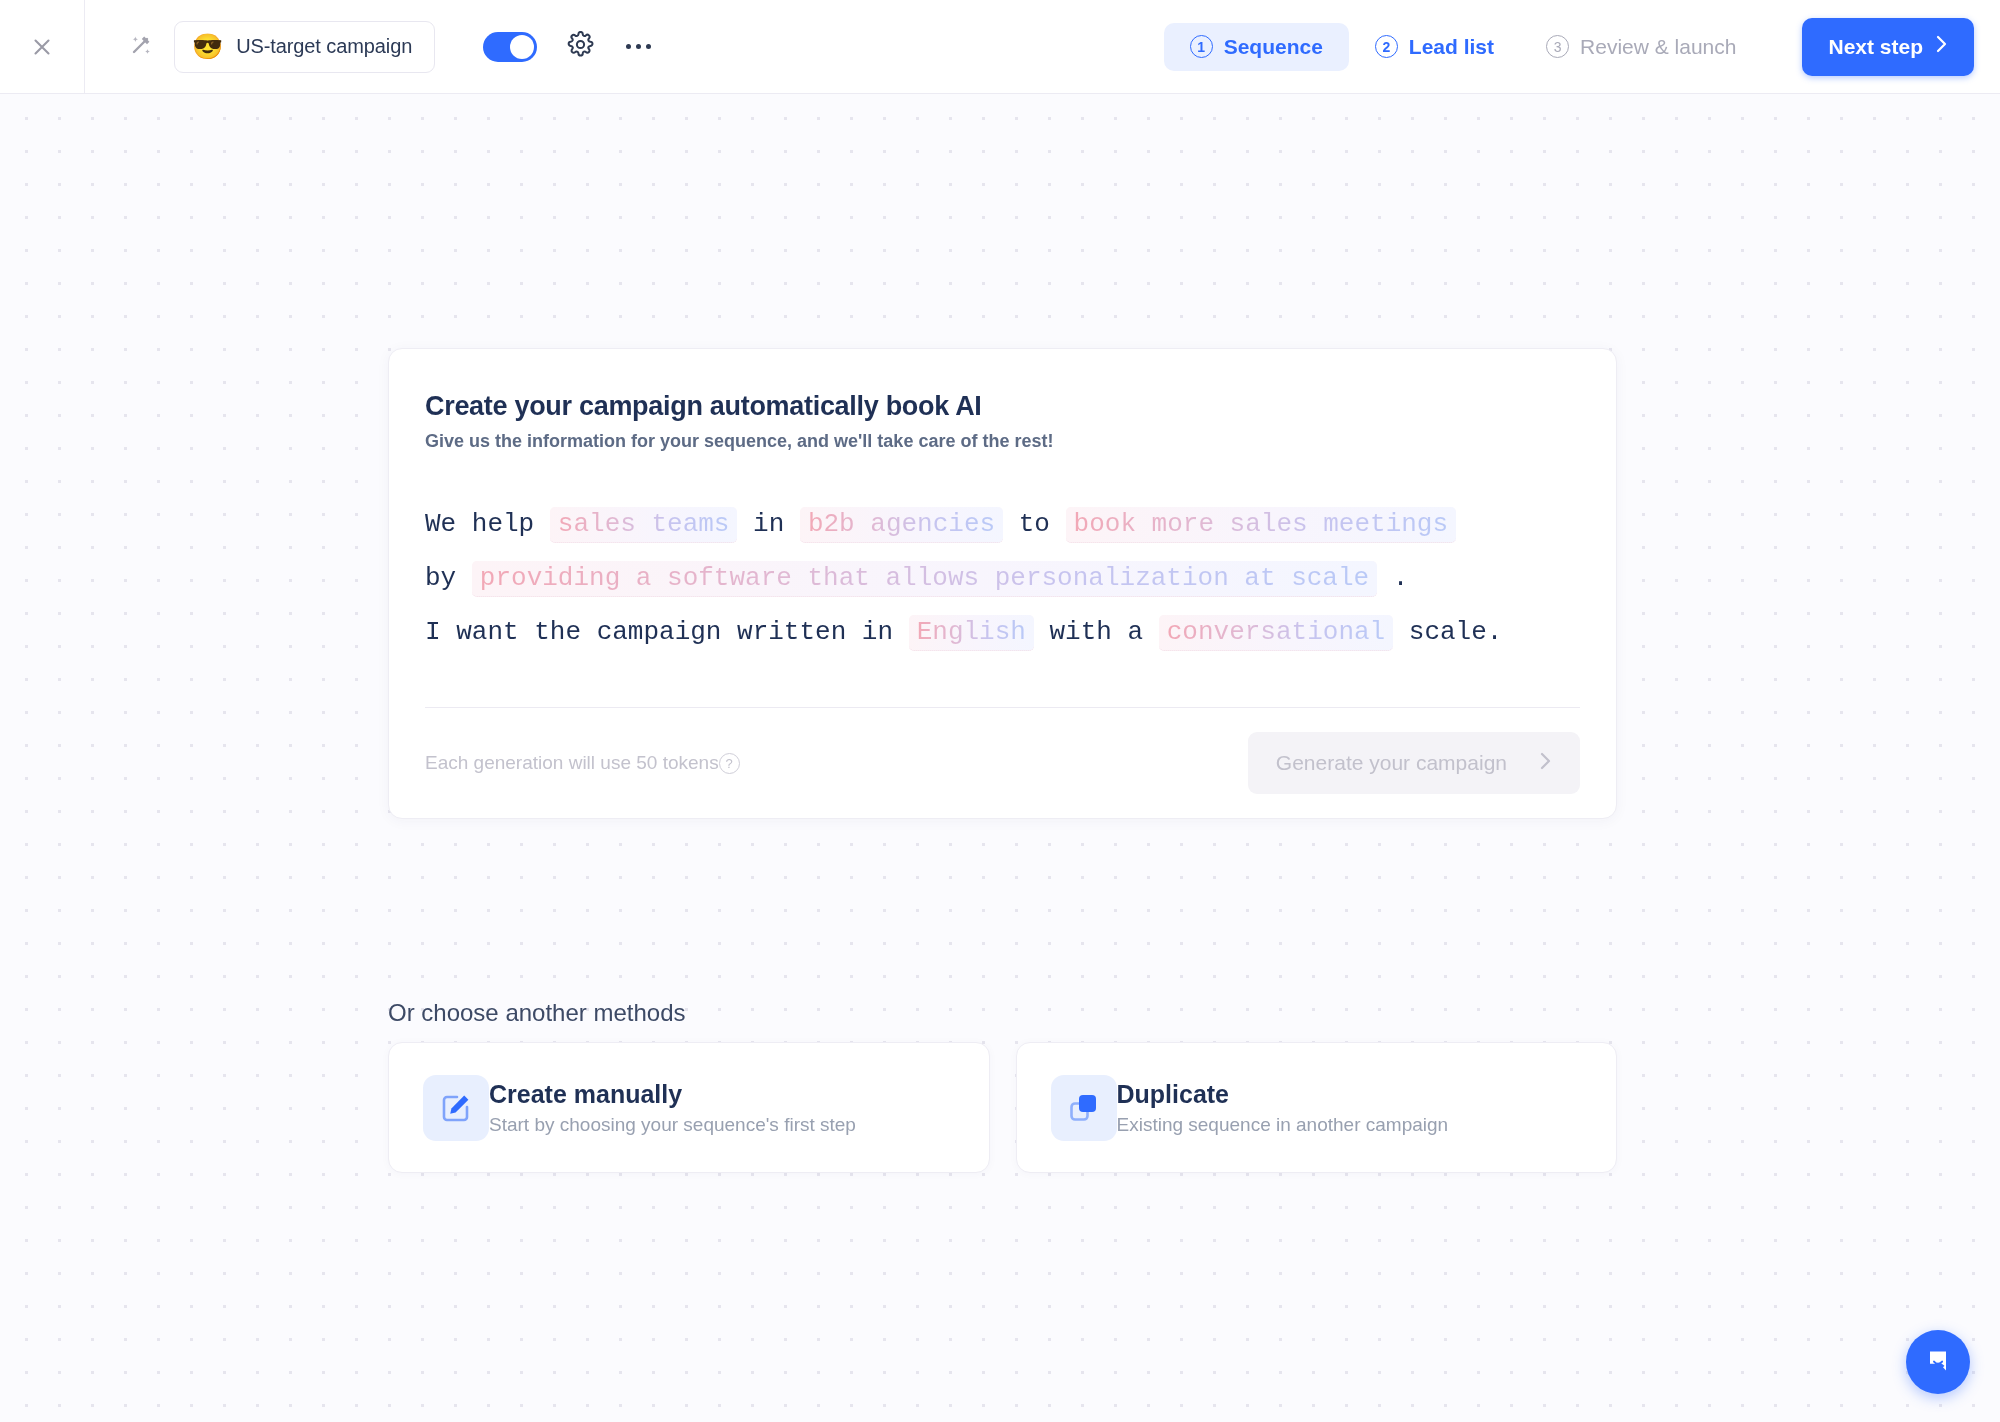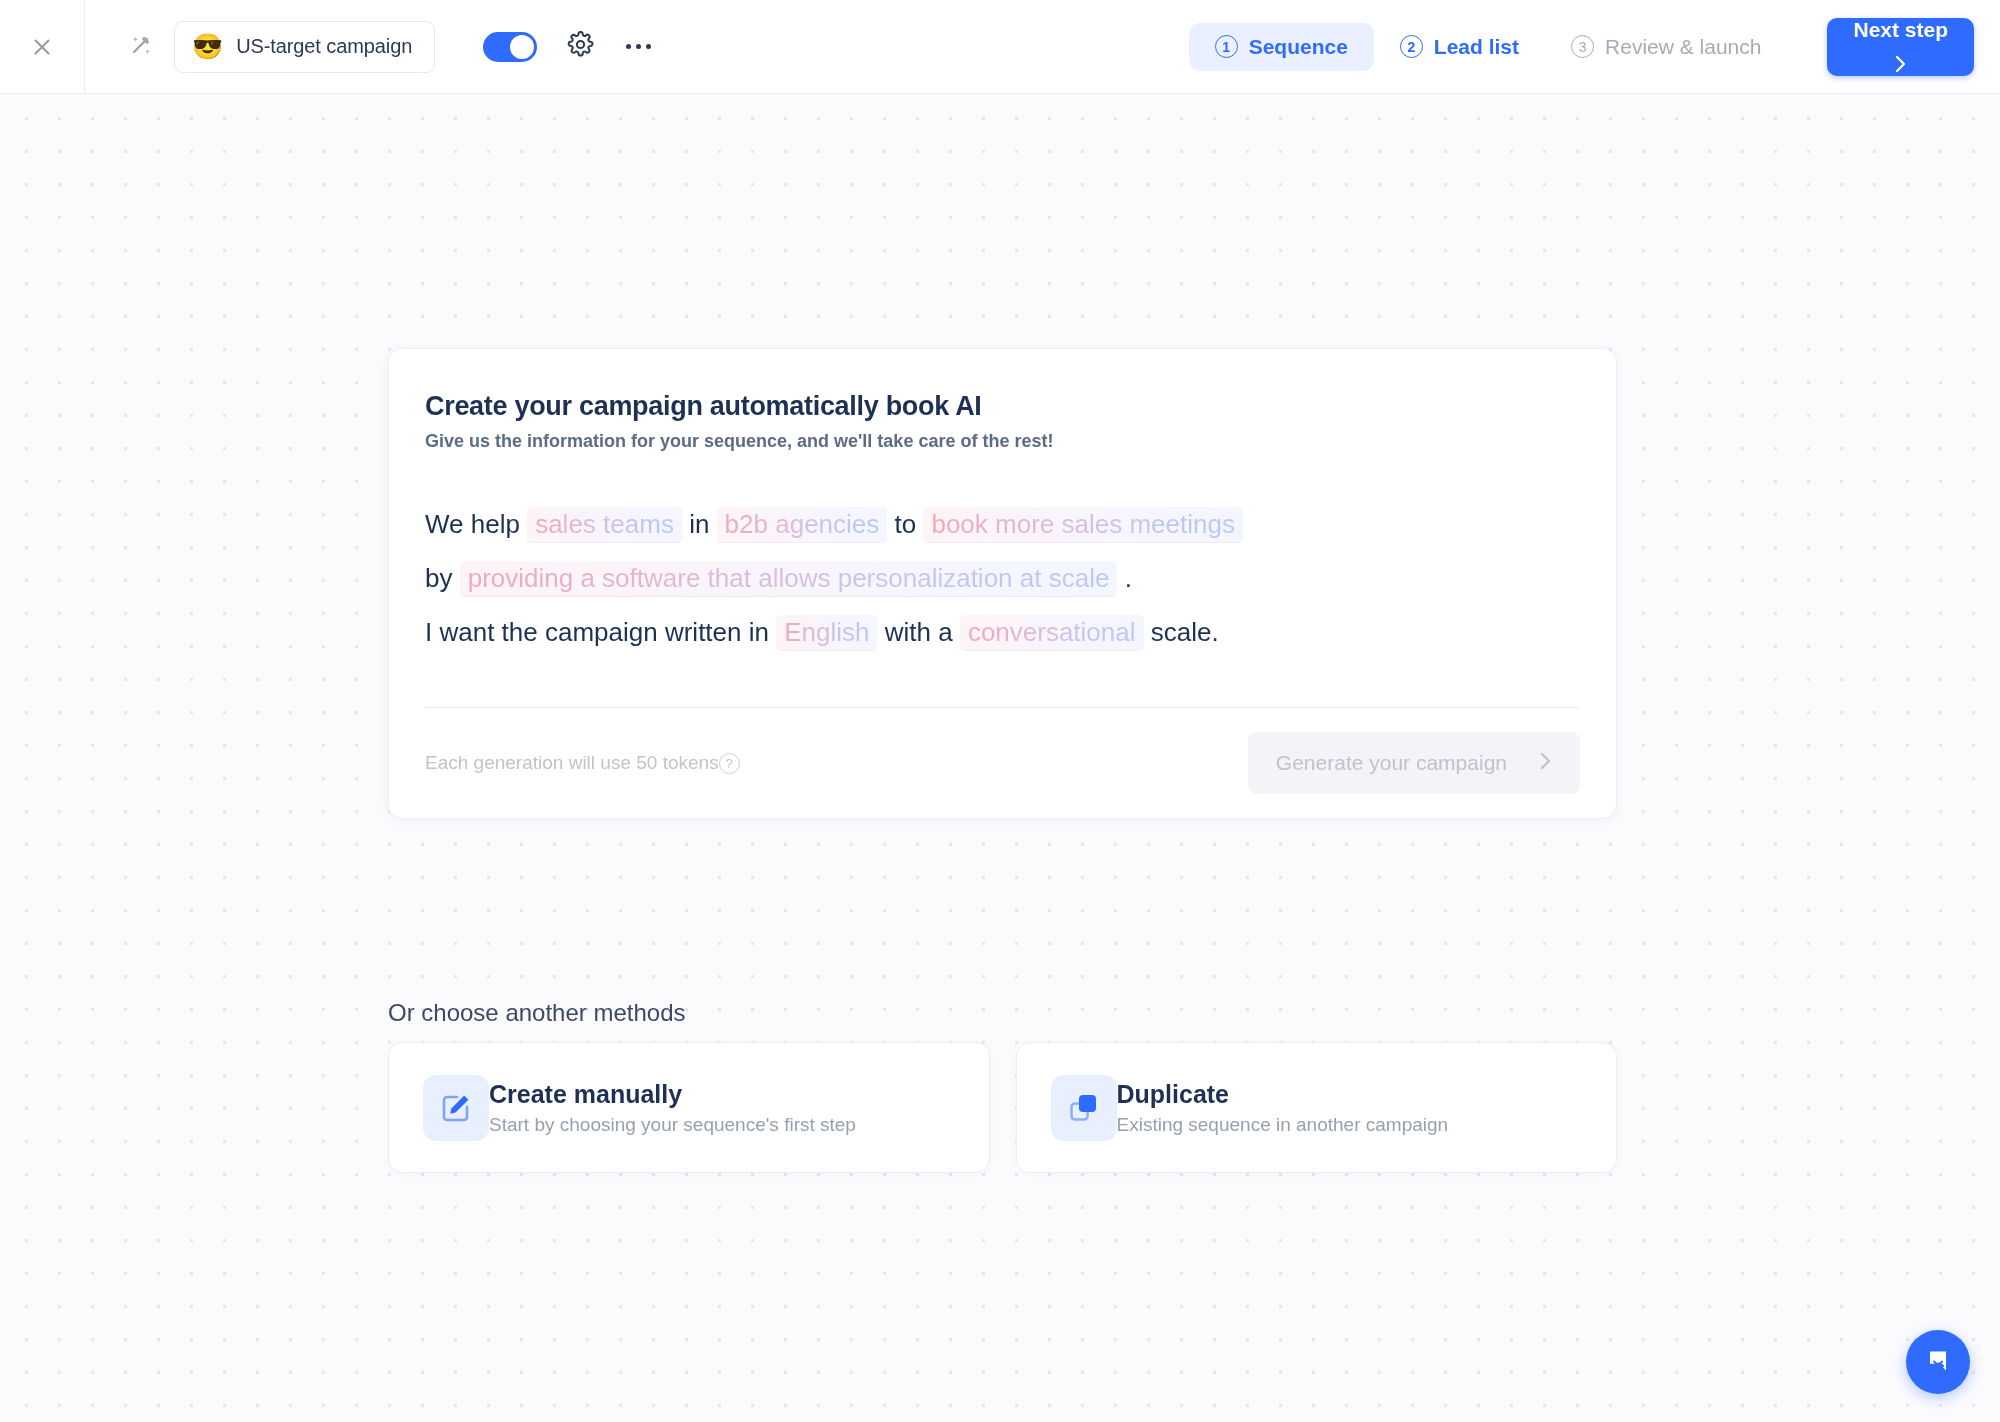--- a/index.html
+++ b/index.html
@@ -112,21 +112,20 @@
     height: 58px;
     padding: 0 26px;
     background: #2f6bff;
     border: none; border-radius: 10px;
     color: #fff;
     font-size: 21px; font-weight: 600;
     font-family: "Liberation Sans", sans-serif;
     display: flex; align-items: center; gap: 12px;
     cursor: pointer;
     box-shadow: 0 2px 6px rgba(47,107,255,.35);
-    flex-direction: column;
   }
 
   
   .canvas {
     position: absolute;
     top: 94px; left: 0;
     width: 2000px; height: 1328px;
     background-color: #fbfbfe;
     background-image: radial-gradient(#e6e5ee 1.6px, transparent 1.7px);
     background-size: 33px 33px;
@@ -147,21 +146,21 @@
   }
   .ai-title {
     font-size: 27px; font-weight: 700;
     color: #1f3055; letter-spacing: -0.3px;
   }
   .ai-sub {
     margin-top: 9px;
     font-size: 18px; color: #5d6b85; font-weight: bold;
   }
 
-  .prompt { margin-top: 45px; padding-bottom: 10px; }
+  .prompt { margin-top: 45px; padding-bottom: 10px; font-family: Liberation Mono, monospace; }
   .pline {
     font-size: 26px;
     color: #1f3055;
     line-height: 54px;
     white-space: nowrap;
   }
   .tok {
     background: #fdf6f8;
     border-radius: 5px;
     padding: 2px 8px 3px 8px;

